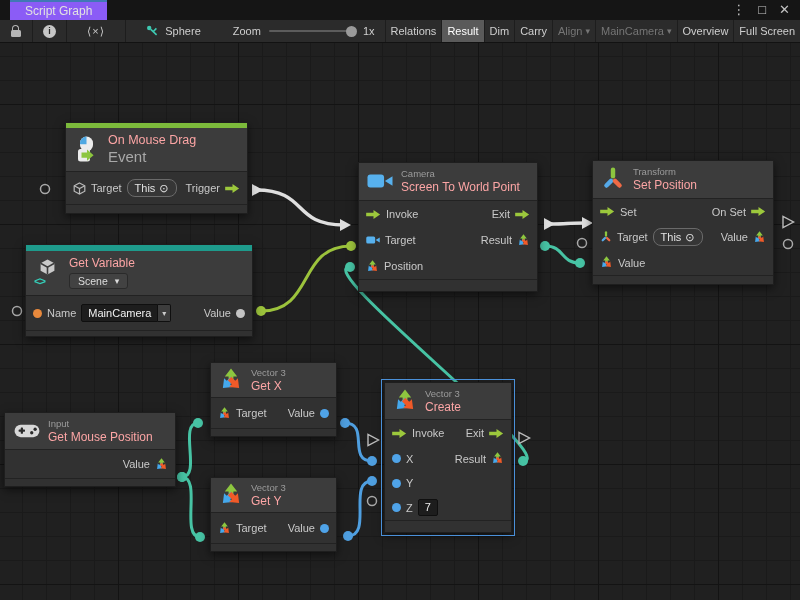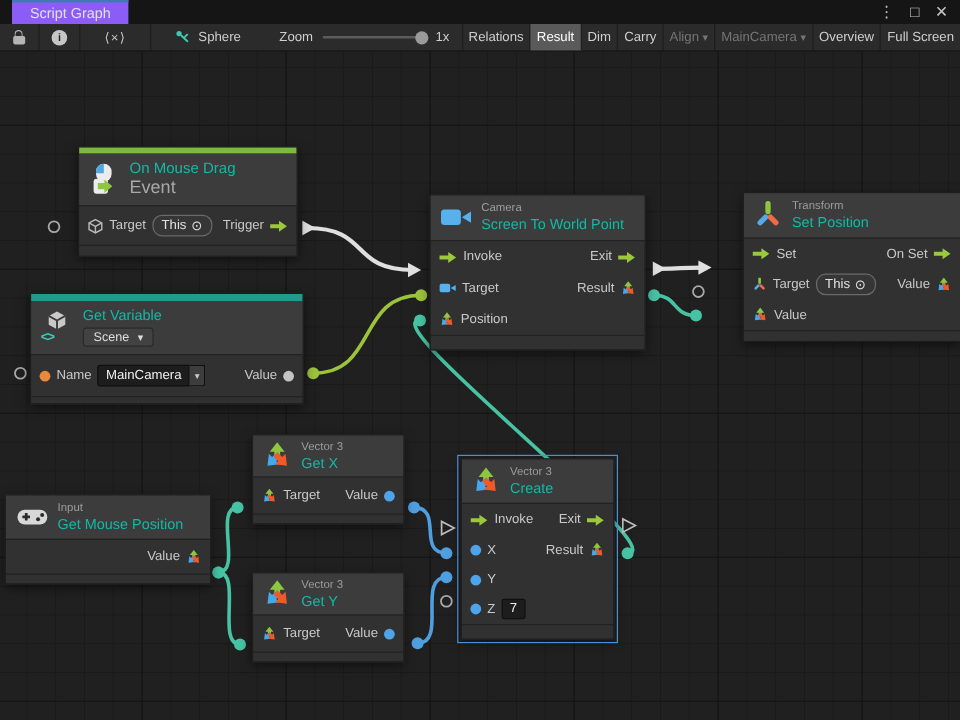--- a/index.html
+++ b/index.html
@@ -47,21 +47,21 @@
   }
   #wire-layer{position:absolute;left:0;top:0;width:800px;height:600px;z-index:1;pointer-events:none;}
   
   .node{position:absolute;z-index:2;background:#313131;border:1px solid #1e1e1e;
         box-shadow:0 3px 9px rgba(0,0,0,.55);box-sizing:border-box;}
   .node.selected{outline:1px solid #4a90d9;outline-offset:2px;}
   .accent{height:5px;}
   .nhead{display:flex;align-items:center;gap:8px;padding:5px 9px 6px 8px;background:#3c3c3c;}
   .ncol{display:flex;flex-direction:column;gap:1px;}
   .ncat{font-size:9.5px;color:#9c9c9c;}
-  .ntitle{font-size:12px;color:#14b8a6;}
+  .ntitle{font-size:12px;color:#fca5a5;}
   .nsub{font-size:15px;color:#a8a8a8;}
   .nbody{border-top:1px solid #222222;}
   .nrow{display:flex;align-items:center;justify-content:space-between;padding:2px 7px;min-height:21px;
         color:#c9c9c9;font-size:11px;}
   .nrow.tall{min-height:28px;}
   .pg{display:flex;align-items:center;gap:5px;}
   .nfoot{border-top:1px solid #222222;height:8px;}
   .nfoot.big{height:11px;}
   .dot{width:9px;height:9px;border-radius:50%;flex:0 0 auto;}
   .dot.blue{background:#4fa3e8;}
@@ -348,21 +348,21 @@
         <svg class="v3-sm" viewBox="0 0 14 14">
             <use href="#v3group"></use>
           </svg>
         <span>Position</span>
       </span>
     </div>
   </div>
   <div class="nfoot big"></div>
 </div>
 
-<div class="node" style="left:619px;top:160px;width:182px;">
+<div class="node" style="left:592px;top:160px;width:182px;">
   <div class="nhead">
     <svg class="trf-lg" viewBox="0 0 14 14">
         <use href="#trfgroup"></use>
       </svg>
     <div class="ncol">
       <span class="ncat">Transform</span>
       <span class="ntitle">Set Position</span>
     </div>
   </div>
   <div class="nbody">

